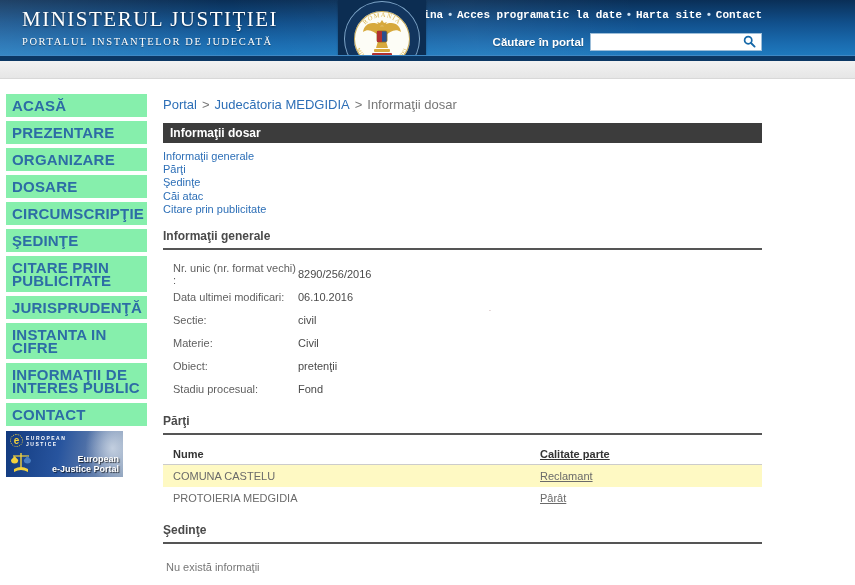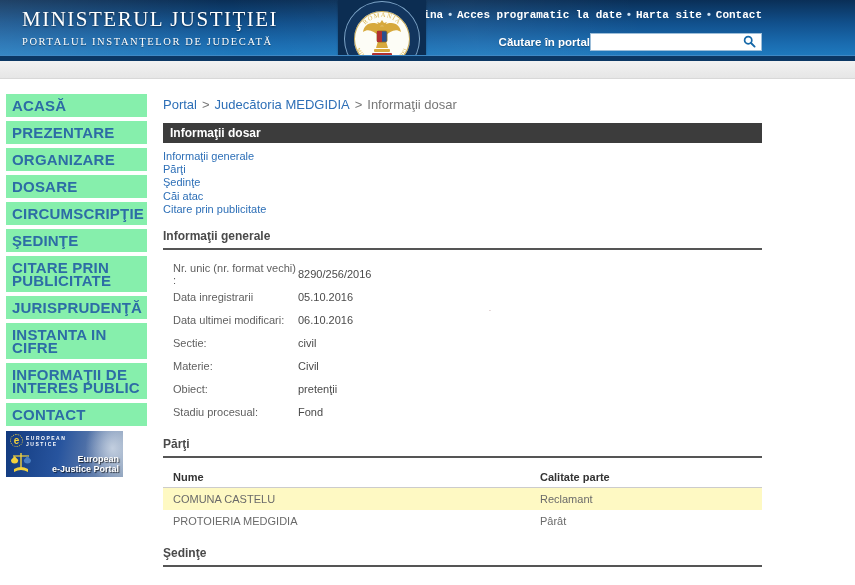--- a/index.html
+++ b/index.html
@@ -18,21 +18,21 @@
   .brand h1 { font-family:"Liberation Serif", serif; font-size:21px; font-weight:normal;
     letter-spacing:1.5px; text-shadow:0 1px 2px rgba(0,0,0,0.45); }
   .brand .sub { font-family:"Liberation Serif", serif; font-size:10.5px; letter-spacing:1.6px;
     margin-top:4px; text-shadow:0 1px 1px rgba(0,0,0,0.4); }
 
   .top-links { position:absolute; top:8px; right:93px; font-size:11px; font-weight:bold; color:#fff; white-space:nowrap; }
   .top-links a { color:#fff; text-decoration:none;font-family:Liberation Mono, monospace; }
   .top-links .sep { margin:0 5px; color:#cfe3f5; }
 
   .search-row { position:absolute; top:33px; right:93px; display:flex; align-items:center; }
-  .search-label { color:#fff; font-size:11.5px; font-weight:600; text-shadow:0 1px 1px rgba(0,0,0,0.3); }
+  .search-label { color:#fff; font-size:11.5px; font-weight:600; margin-right:6px; text-shadow:0 1px 1px rgba(0,0,0,0.3); }
   .search-box { position:relative; width:172px; height:18px; background:#fff; border:1px solid #9dbed9; }
   .search-box input { position:absolute; left:2px; top:1px; width:144px; height:14px; border:none; outline:none; font-size:11px; }
   .search-btn { position:absolute; right:2px; top:1px; width:20px; height:14px; border:none; background:#fff; cursor:pointer; padding:0; }
 
   
   .seal-tab { position:absolute; left:338px; top:0; width:88px; height:66px;
     background:#0c2d52; border-radius:0 0 10px 10px; box-shadow:0 1px 2px rgba(0,0,0,0.35); }
   .seal-circle { position:absolute; left:345px; top:2px; width:74px; height:74px; border-radius:50%;
     background:#fdfdf6; border:9px solid #12355e;
     box-shadow:0 0 0 1px #7fa6c9, inset 0 0 0 1px #c9a94f; }
@@ -81,21 +81,21 @@
   .field-label { width:125px; font-size:11px; color:#5f5f5f; flex-shrink:0; }
   .field-value { font-size:11px; color:#4a4a4a; }
 
   .stray-mark { position:absolute; left:326px; top:211px; font-size:7px; color:#a07070; }
 
   .parties-table { margin-top:9px; }
   .t-header { display:flex; height:21px; align-items:center; border-bottom:1px solid #ccc; }
   .t-row { display:flex; height:22px; align-items:center; font-size:11px; color:#6a6a6a; }
   .t-row.alt { background:#fef9c3; }
   .col-nume { width:377px; padding-left:10px; flex-shrink:0; }
-  .col-cal { padding-left:0; }
+  .col-cal { padding-left:0;text-decoration:underline; }
   .t-header .cell { font-size:11px; font-weight:bold; color:#333; }
 
   .empty-note { margin-top:17px; padding-left:3px; font-size:11px; color:#777; }
 </style>
 </head>
 <body>
 
 <div id="screen">
 
   <div class="header">
@@ -201,24 +201,20 @@
       <a href="#">Citare prin publicitate</a>
     </div>
 
     <div class="section-heading sec-general-heading">Informaţii generale</div>
     <div class="fields">
       <div class="field-row">
         <span class="field-label">Nr. unic (nr. format vechi) :</span>
         <span class="field-value">8290/256/2016</span>
       </div>
       <div class="field-row">
-        <span class="field-label">Data inregistrarii</span>
-        <span class="field-value">05.10.2016</span>
-      </div>
-      <div class="field-row">
         <span class="field-label">Data ultimei modificari:</span>
         <span class="field-value">06.10.2016</span>
       </div>
       <div class="field-row">
         <span class="field-label">Sectie:</span>
         <span class="field-value">civil</span>
       </div>
       <div class="field-row">
         <span class="field-label">Materie:</span>
         <span class="field-value">Civil</span>

